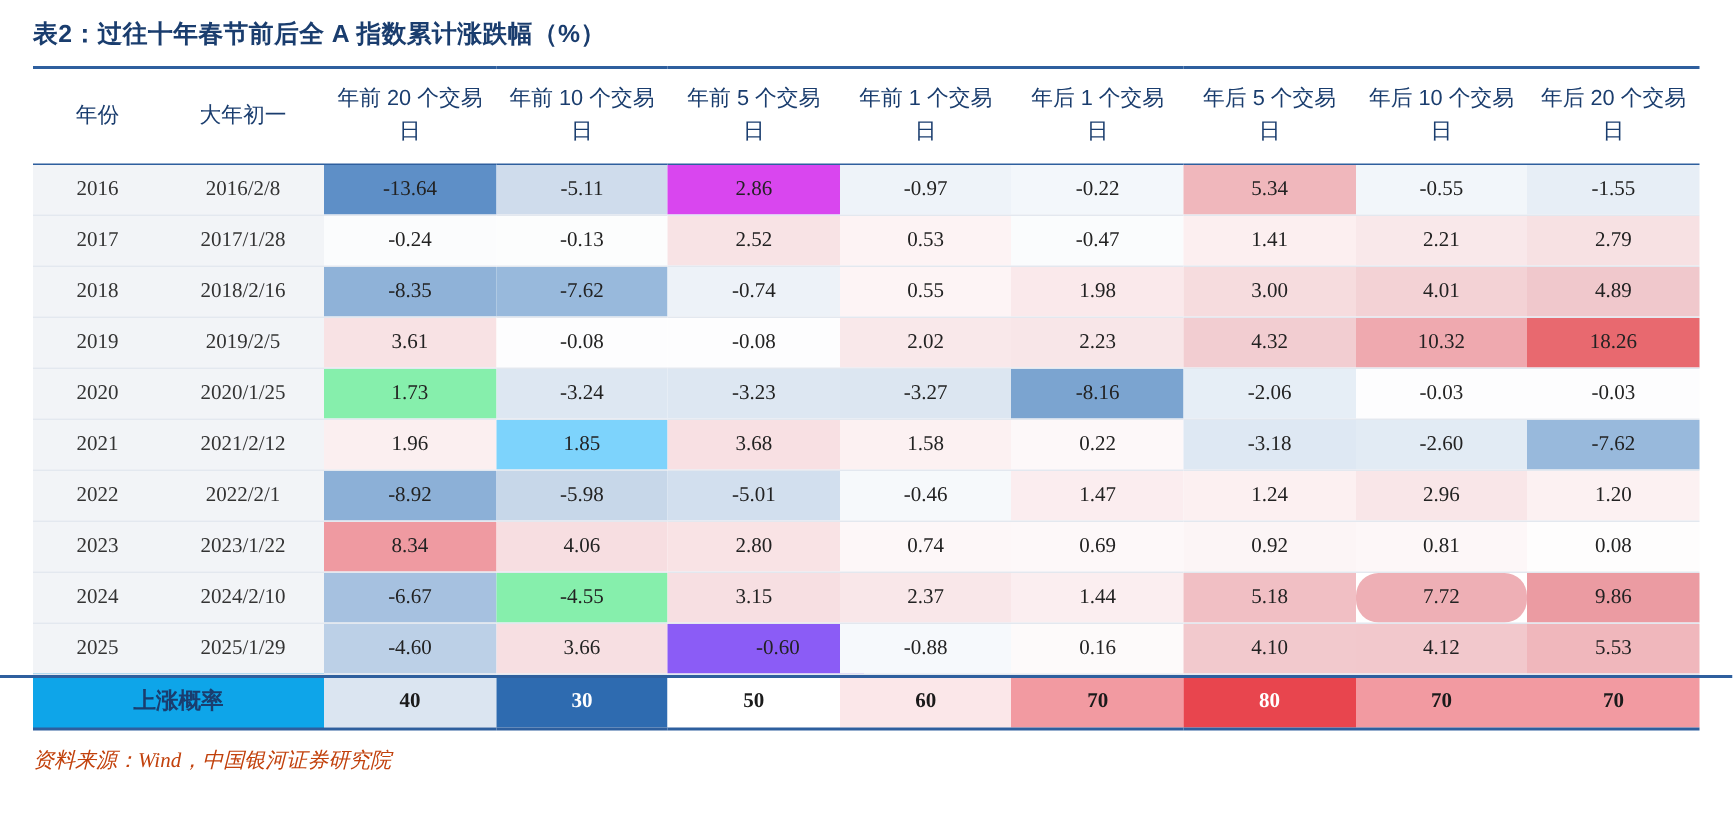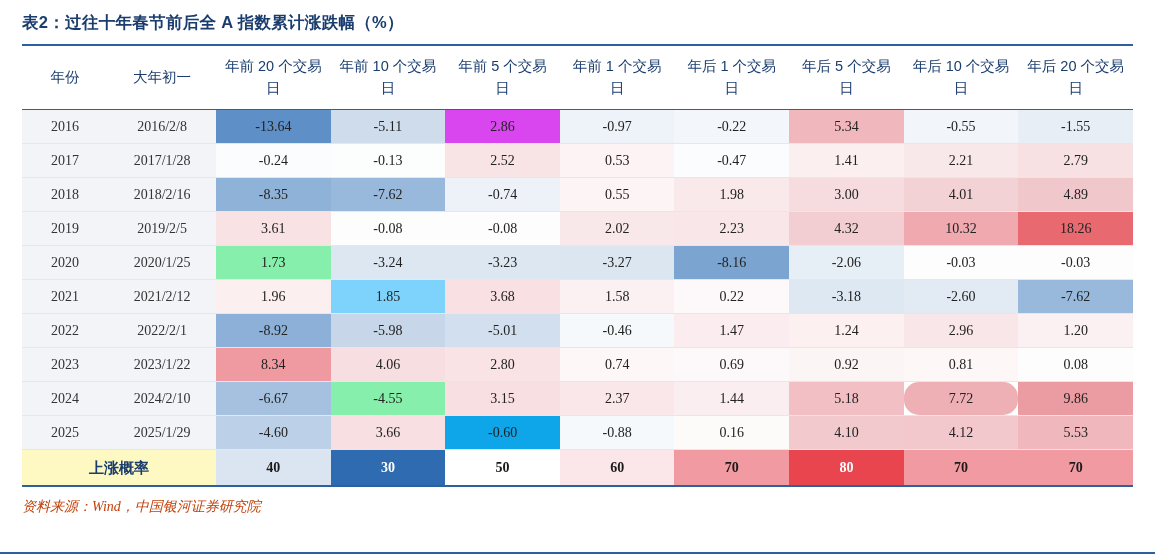--- a/index.html
+++ b/index.html
@@ -11,21 +11,21 @@
     width: 1155px;
     height: 554px;
     font-family: "Liberation Serif", serif;
     color: #1a1a1a;
     position: relative;
     overflow: hidden;
   }
   .page {
     position: relative;
     width: 1155px;
-    height: 554px;
+    height: 452px;
     box-sizing: border-box;
     padding: 0 22px;
   }
   .title {
     font-family: "Liberation Sans", sans-serif;
     font-size: 16.5px;
     font-weight: bold;
     color: #1a3d6e;
     padding-top: 12px;
     padding-bottom: 10px;
@@ -67,21 +67,21 @@
     color: #333;
   }
   .footrow td {
     border-top: 1.4px solid #2e5f9e !important;
     border-bottom: 2.2px solid #2e5f9e !important;
     font-weight: bold;
     height: 35px;
   }
   .footrow td.label {
     color: #1a3d6e;
-    background: #fef9c3;
+    background: #0ea5e9;
     font-family: "Liberation Sans", sans-serif;
     font-size: 15px;
   }
   .cellbox {
     display: block;
     width: 100%;
     height: 33px;
     line-height: 33px;
   }
   .footrow .cellbox { height: 35px; line-height: 35px; }
@@ -432,21 +432,21 @@
           <td class="date">
             <span class="cellbox">2025/1/29</span>
           </td>
           <td>
             <span class="cellbox" style="background: rgb(188, 208, 231);">-4.60</span>
           </td>
           <td>
             <span class="cellbox" style="background: rgb(247, 223, 226);">3.66</span>
           </td>
           <td>
-            <span class="cellbox" style="background: #0ea5e9;">-0.60</span>
+            <span class="cellbox" style="background: #8b5cf6; padding-left: 16px;">-0.60</span>
           </td>
           <td>
             <span class="cellbox" style="background: rgb(246, 249, 252);">-0.88</span>
           </td>
           <td>
             <span class="cellbox" style="background: rgb(253, 250, 250);">0.16</span>
           </td>
           <td>
             <span class="cellbox" style="background: rgb(242, 201, 205);">4.10</span>
           </td>

